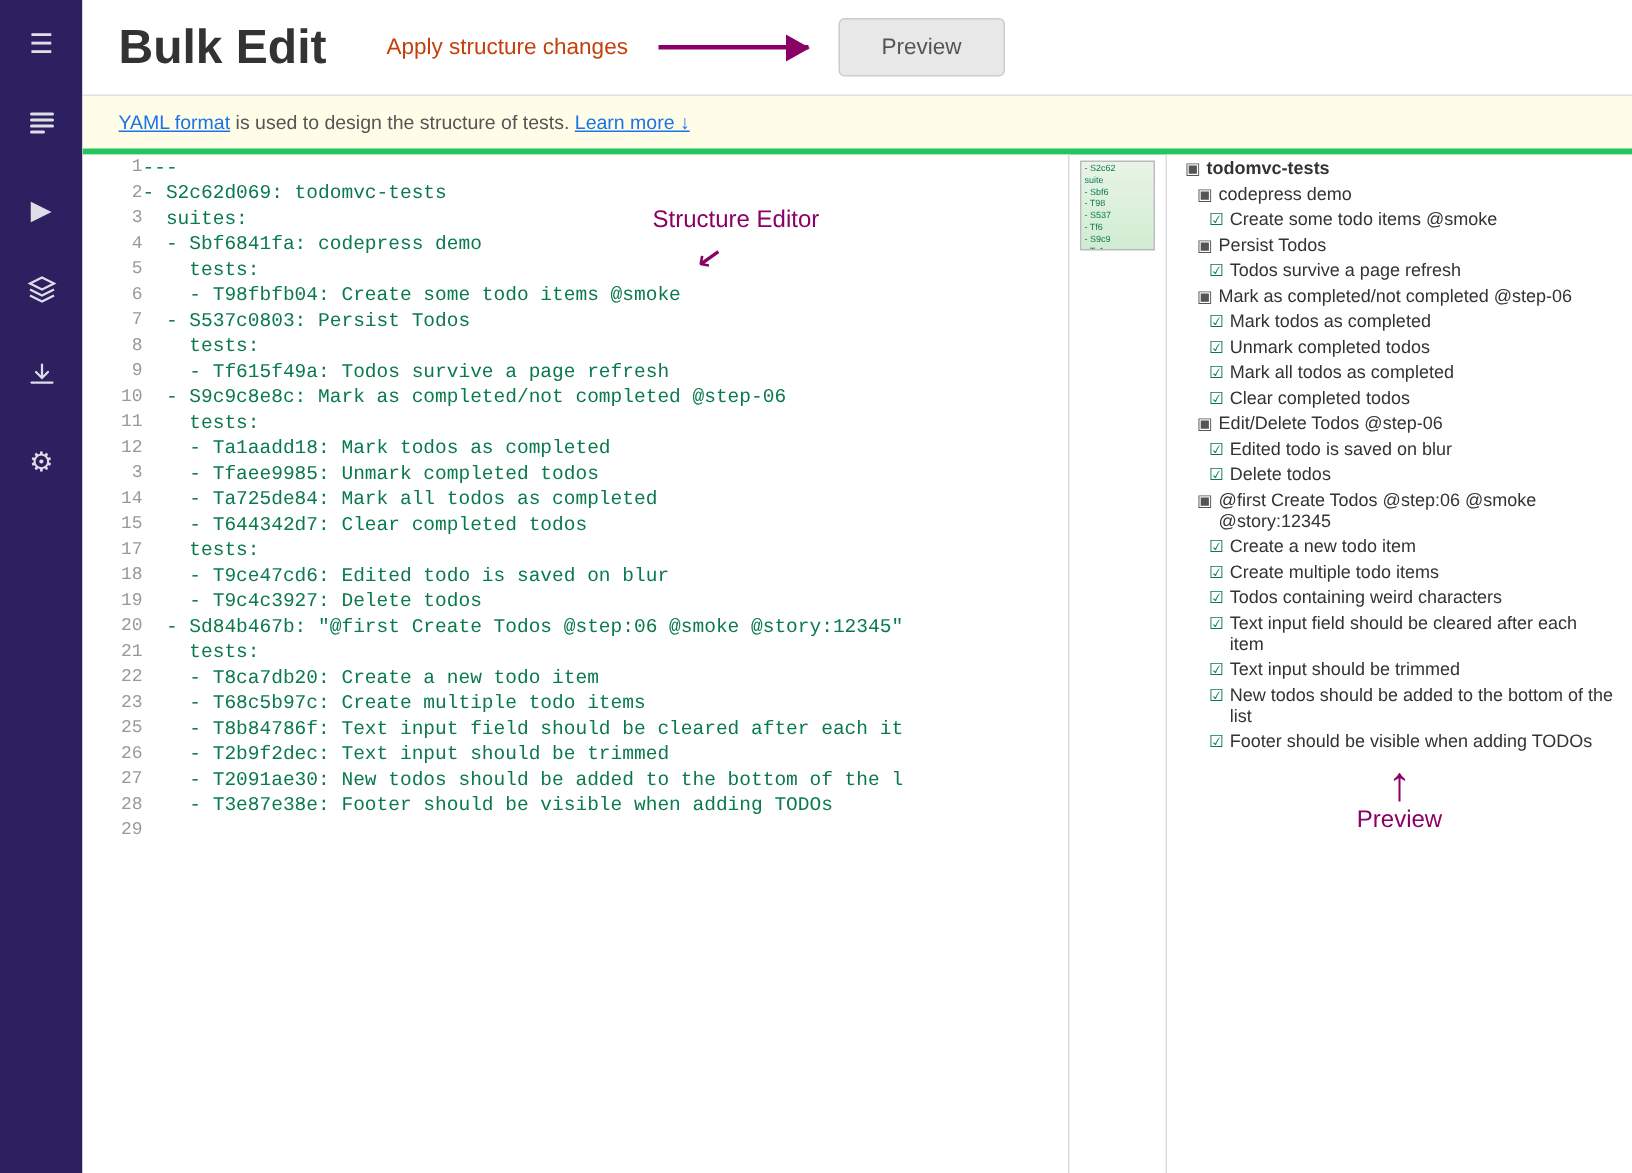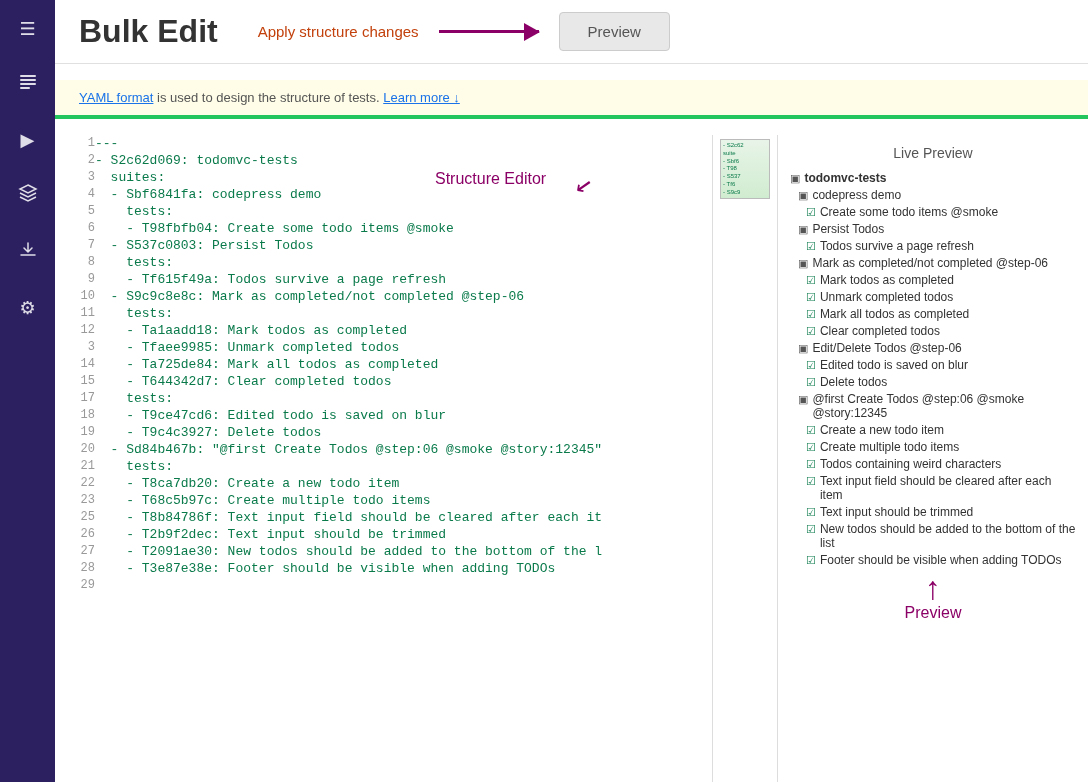--- a/index.html
+++ b/index.html
@@ -25,21 +25,20 @@
       border-radius: 4px;
     }
 
     
     #main {
       flex: 1;
       display: flex;
       flex-direction: column;
       background: #fff;
       overflow: hidden;
-      gap: 16px;
     }
 
     
     #header {
       display: flex;
       align-items: center;
       padding: 12px 24px;
       border-bottom: 1px solid #e0e0e0;
       background: #fff;
     }
@@ -148,21 +147,21 @@
       color: #0a7a4b;
       padding-left: 4px;
     }
 
     
     #structure-editor-label {
       position: absolute;
       top: 35px;
       left: 380px;
       display: flex;
-      flex-direction: row;
+      flex-direction: column;
       align-items: flex-start;
       pointer-events: none;
     }
     #structure-editor-text {
       background: transparent;
       color: #8b0066;
       font-size: 16px;
       font-weight: 500;
       font-family: -apple-system, sans-serif;
     }
@@ -414,21 +413,20 @@
       </div>
     </div>
 
     <div id="thumb-container">
       <div id="thumb-img">
         - S2c62<br>  suite<br>  - Sbf6<br>    - T98<br>  - S537<br>    - Tf6<br>  - S9c9<br>    - Ta1<br>    - Tfa<br>    - Ta7<br>    - T64<br>
       </div>
     </div>
 
     <div id="live-preview">
-      <div id="live-preview-title">Live Preview</div>
       <div id="tree-container">
           <div class="tree-item" style="padding-left: 0px;">
             <span class="folder-icon">▣</span>
             <span style="font-weight: 600;">todomvc-tests</span>
           </div>
           <div class="tree-item" style="padding-left: 8px;">
             <span class="folder-icon">▣</span>
             <span>codepress demo</span>
           </div>
           <div class="tree-item" style="padding-left: 16px;">

